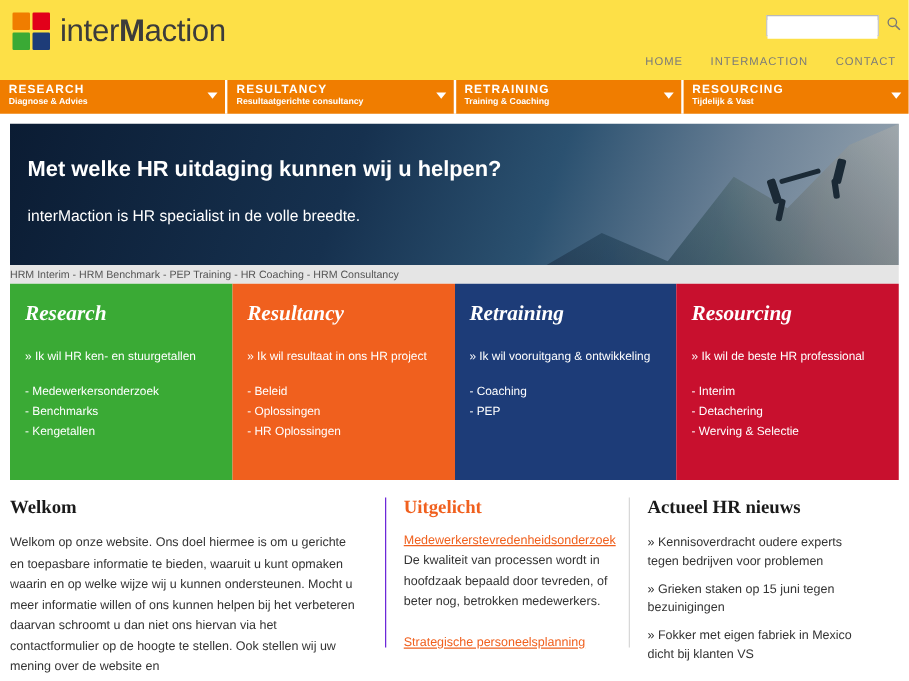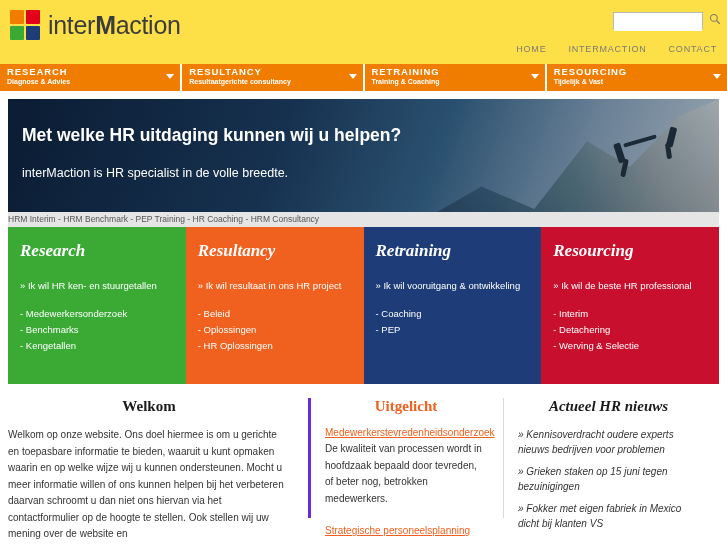--- a/index.html
+++ b/index.html
@@ -204,29 +204,28 @@
   }
 
   
   .bottom {
     display: flex;
     margin: 14px 8px 0 8px;
     height: 120px;
   }
   .bcol { position: relative; }
   .bcol-1 { width: 300px; padding-right: 18px; }
-  .bcol-2 { width: 195px; padding: 0 16px 0 14px; border-left: 3px solid #6d28d9; }
-  .bcol-3 { width: 196px; padding-left: 14px; border-left: 1px solid #d8d8d8; font-style: italic; }
+  .bcol-2 { width: 195px; padding: 0 16px 0 14px; border-left: 1px solid #6d28d9; }
+  .bcol-3 { width: 196px; padding-left: 14px; border-left: 1px solid #d8d8d8; }
   .bcol h3 {
     margin: 0 0 12px 0;
     font-family: "Liberation Serif", serif;
     font-weight: bold;
     font-size: 15px;
     color: #1a1a1a;
-    text-align: center;
   }
   .bcol-2 h3 { color: #f0601e; }
   .btext {
     font-size: 10px;
     line-height: 16.5px;
     color: #333;
     margin: 0;
   }
   .link-orange {
     color: #f0601e;
@@ -367,21 +366,21 @@
     <div class="bcol bcol-2">
       <h3>Uitgelicht</h3>
       <a href="#" class="link-orange">Medewerkerstevredenheidsonderzoek</a>
       <p class="btext">De kwaliteit van processen wordt in hoofdzaak bepaald door tevreden, of beter nog, betrokken medewerkers.</p>
       <a href="#" class="link-orange" style="margin-top:18px;">Strategische personeelsplanning</a>
     </div>
 
     <div class="bcol bcol-3">
       <h3>Actueel HR nieuws</h3>
       <ul class="newslist">
-        <li>» Kennisoverdracht oudere experts nieuws bedrijven voor problemen</li>
+        <li>» Kennisoverdracht oudere experts tegen bedrijven voor problemen</li>
         <li>» Grieken staken op 15 juni tegen bezuinigingen</li>
         <li>» Fokker met eigen fabriek in Mexico dicht bij klanten VS</li>
 
       </ul>
     </div>
 
   </div>
 
 </div>
 

